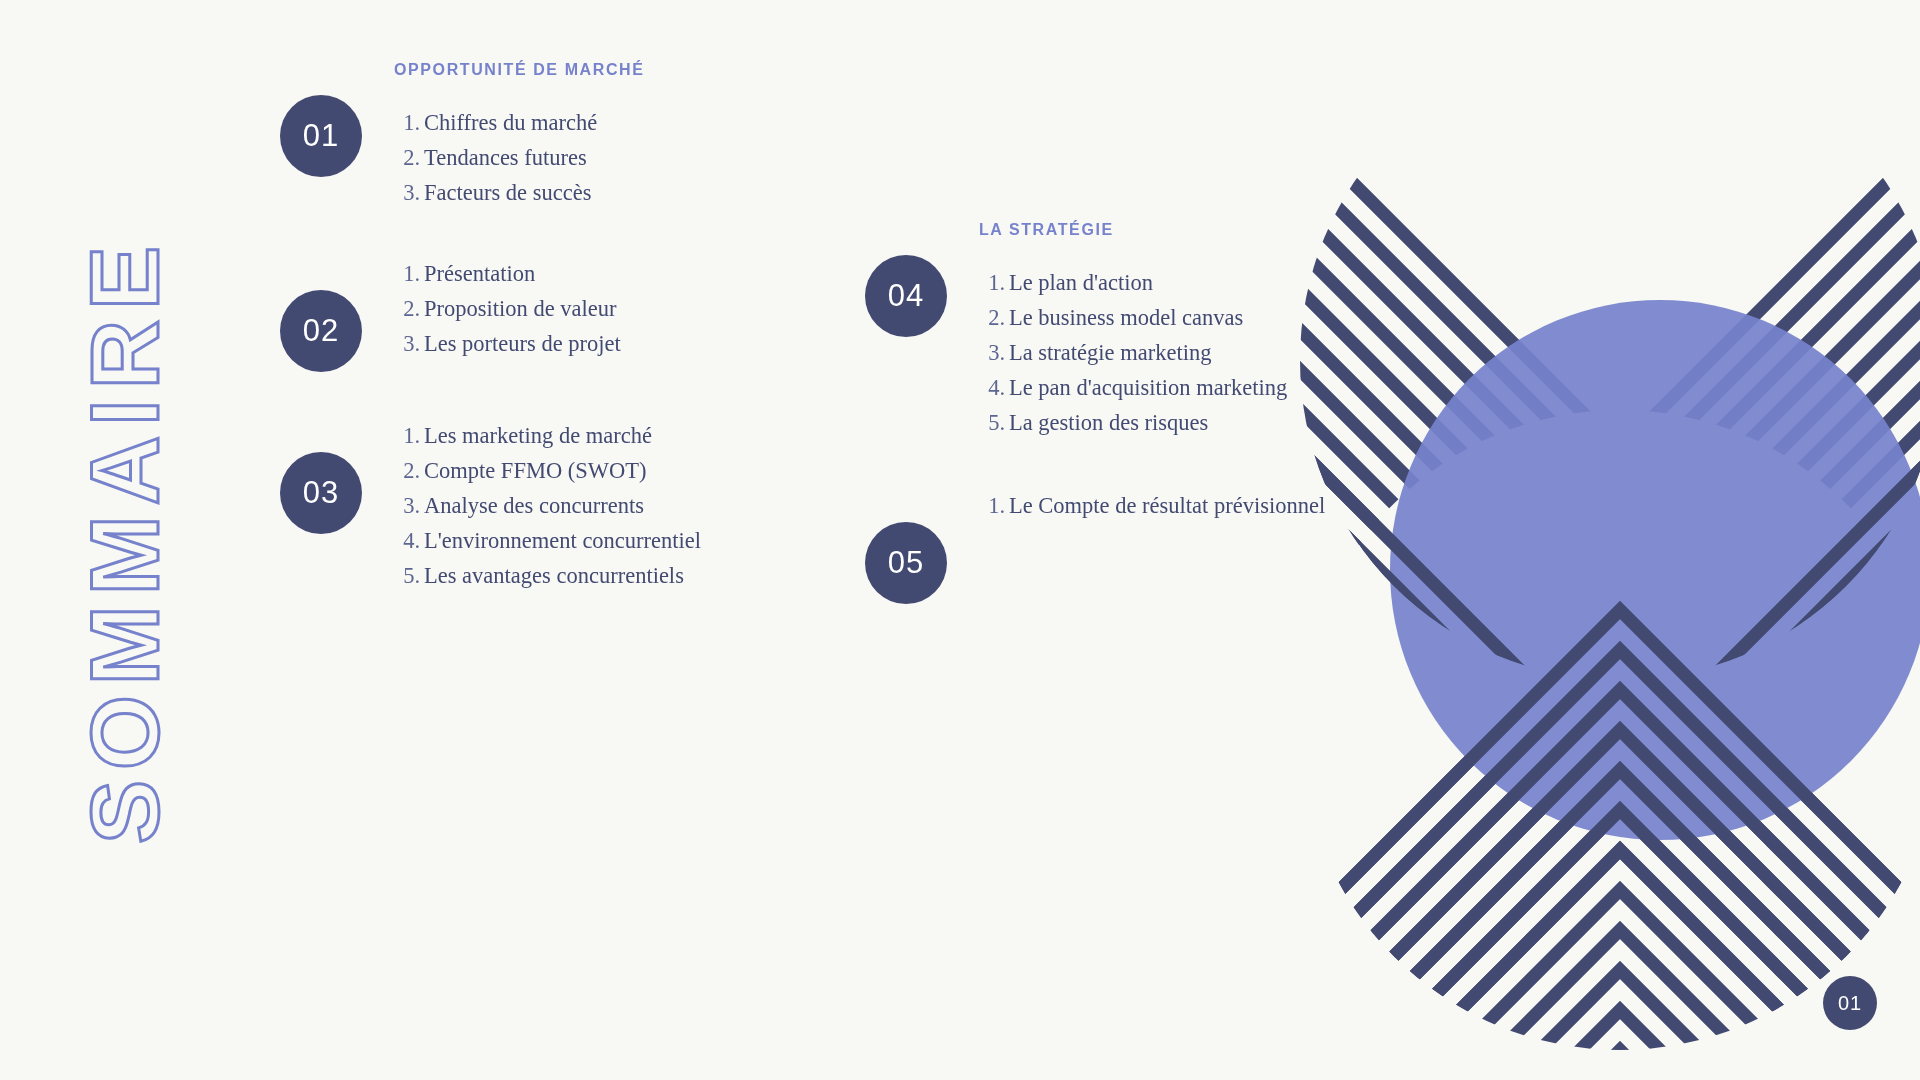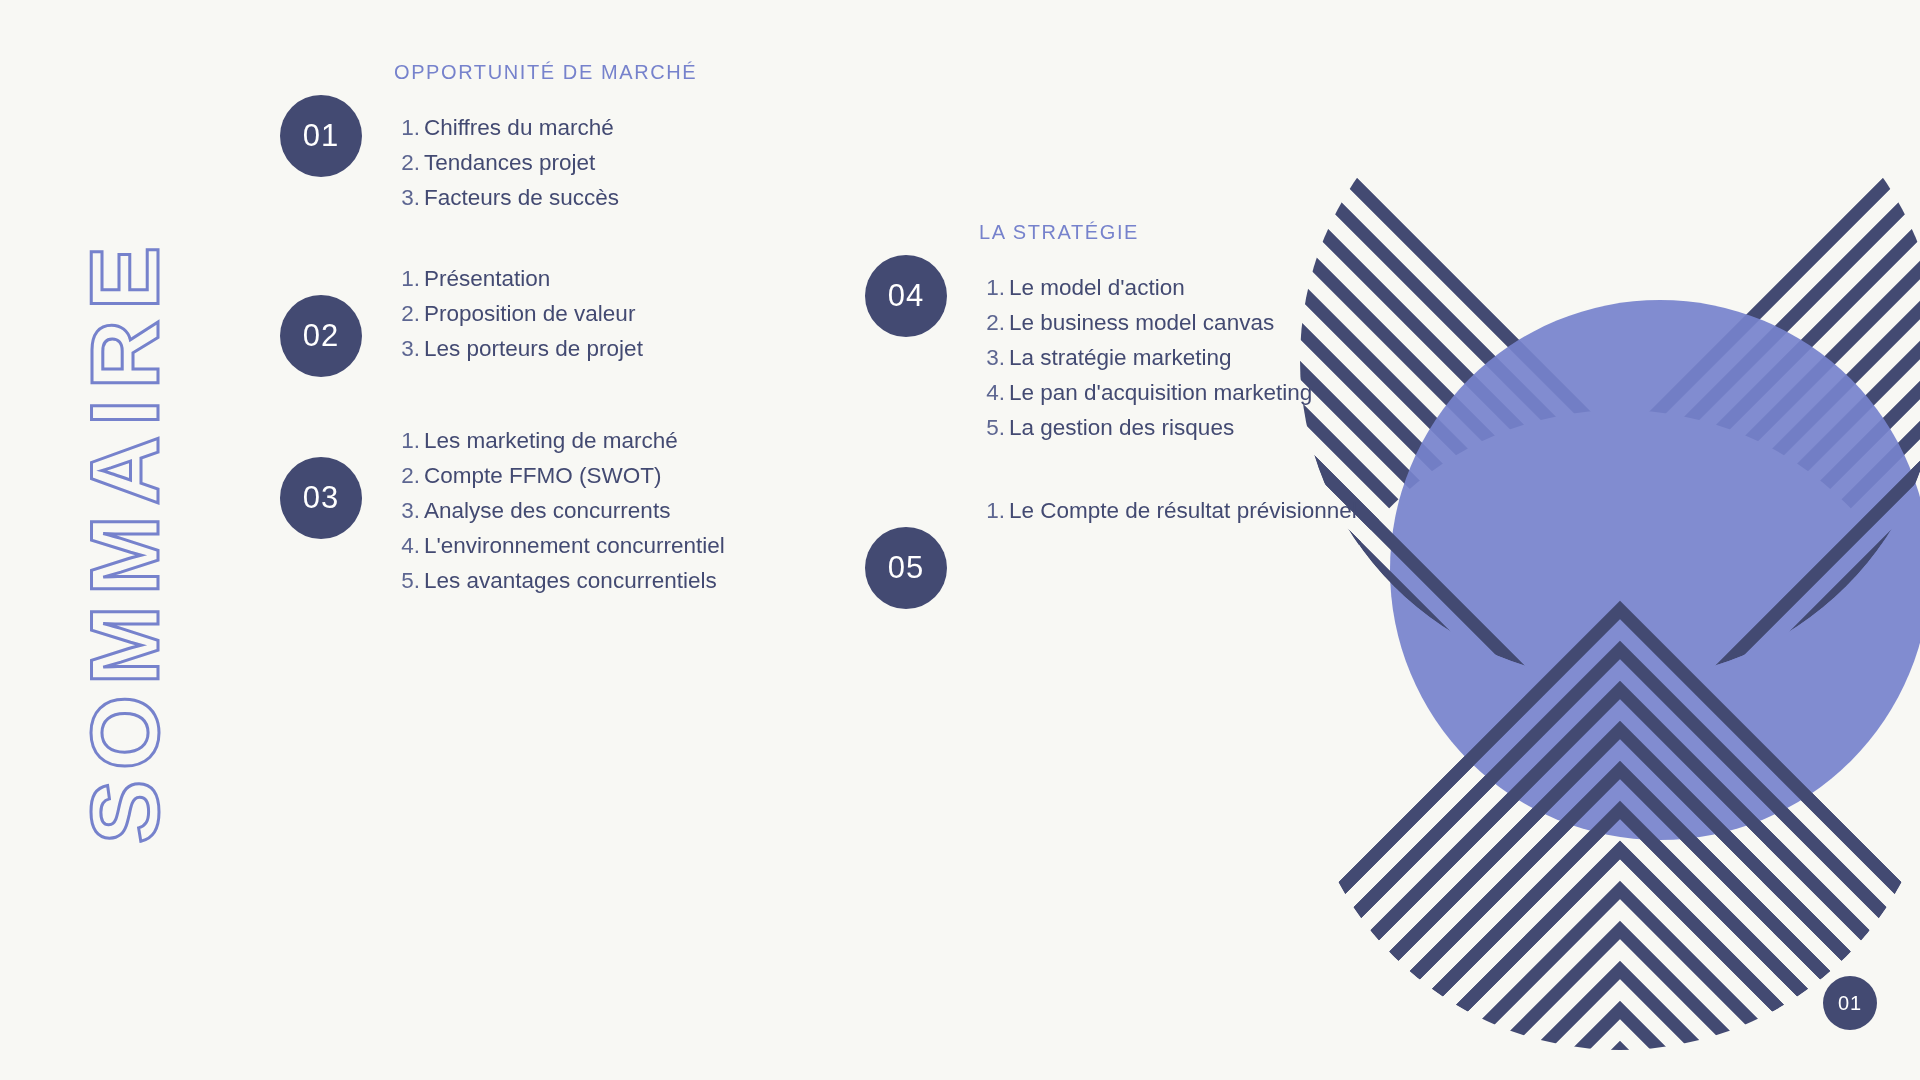--- a/index.html
+++ b/index.html
@@ -83,42 +83,42 @@
   }
 
   .section-body {
     flex: 1 1 auto;
     padding-left: 32px;
     margin-top: -34px;
   }
 
   .section-title {
     color: #7682cc;
-    font-size: 20px;
-    font-weight: 400;
+    font-size: 16px;
+    font-weight: 700;
     letter-spacing: 1.6px;
     margin: 0 0 26px 0;
     text-transform: uppercase;
     font-family: "Liberation Sans", sans-serif;
   }
 
   ol.section-list {
     margin: 0;
     padding: 0;
     list-style: none;
     counter-reset: li;
   }
   ol.section-list li {
     counter-increment: li;
     color: #434a72;
     font-size: 22.5px;
     line-height: 35px;
     font-weight: 400;
     display: flex;
-    font-family: Liberation Sans, sans-serif;
+    font-family: Liberation Serif, serif;
   }
   ol.section-list li::before {
     content: counter(li) ".";
     color: #5d6691;
     width: 26px;
     flex: 0 0 26px;
     text-align: right;
     margin-right: 4px;
   }
 
@@ -240,21 +240,21 @@
   </div>
 
   <div class="col col-left">
 
     <div class="section">
       <div class="badge">01</div>
       <div class="section-body">
         <h2 class="section-title">OPPORTUNITÉ DE MARCHÉ</h2>
         <ol class="section-list">
           <li>Chiffres du marché</li>
-          <li>Tendances projet</li>
+          <li>Tendances futures</li>
           <li>Facteurs de succès</li>
         </ol>
       </div>
     </div>
 
     <div class="gap-1"></div>
 
     <div class="section">
       <div class="badge">02</div>
       <div class="section-body">
@@ -282,21 +282,21 @@
     </div>
   </div>
 
   <div class="col col-right">
 
     <div class="section">
       <div class="badge">04</div>
       <div class="section-body">
         <h2 class="section-title">LA STRATÉGIE</h2>
         <ol class="section-list">
-          <li>Le model d'action</li>
+          <li>Le plan d'action</li>
           <li>Le business model canvas</li>
           <li>La stratégie marketing</li>
           <li>Le pan d'acquisition marketing</li>
           <li>La gestion des risques</li>
         </ol>
       </div>
     </div>
 
     <div class="gap-3"></div>
 

